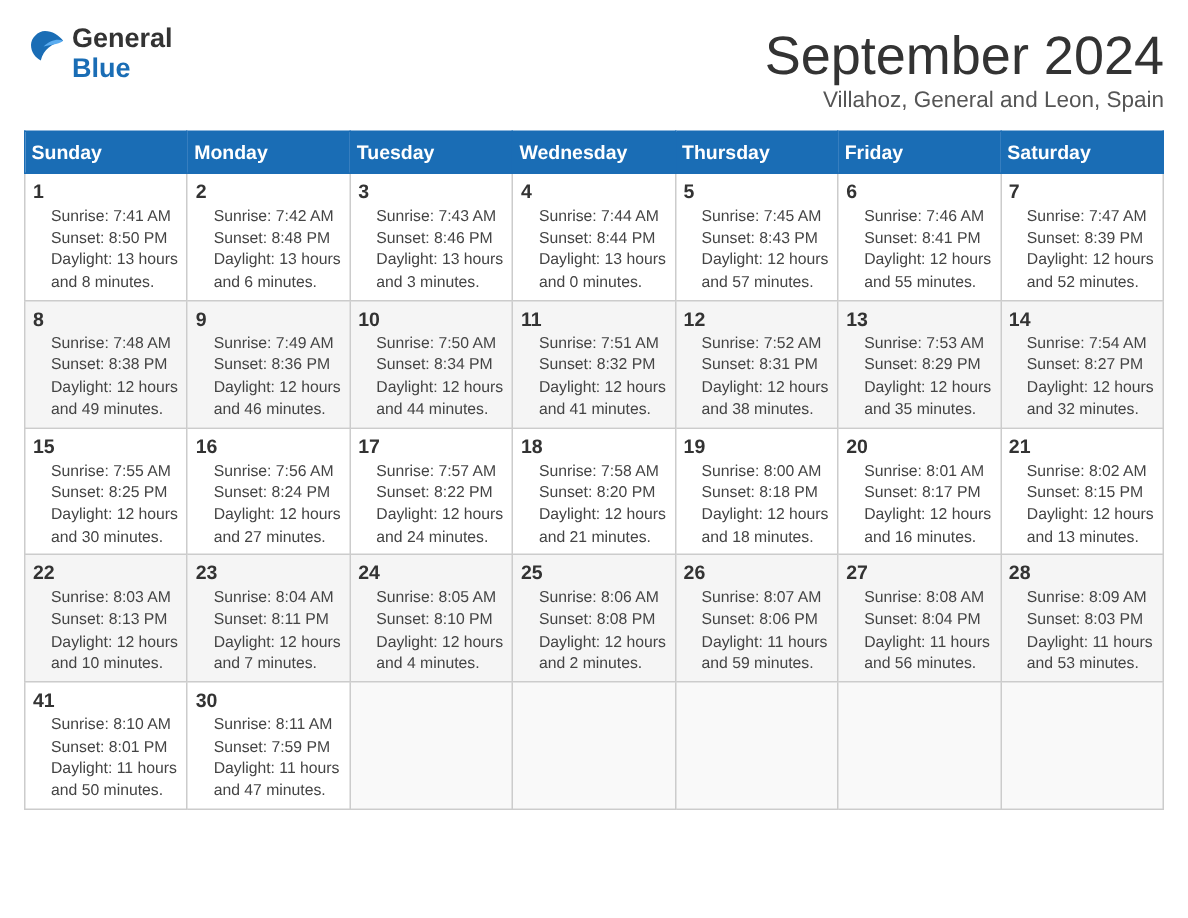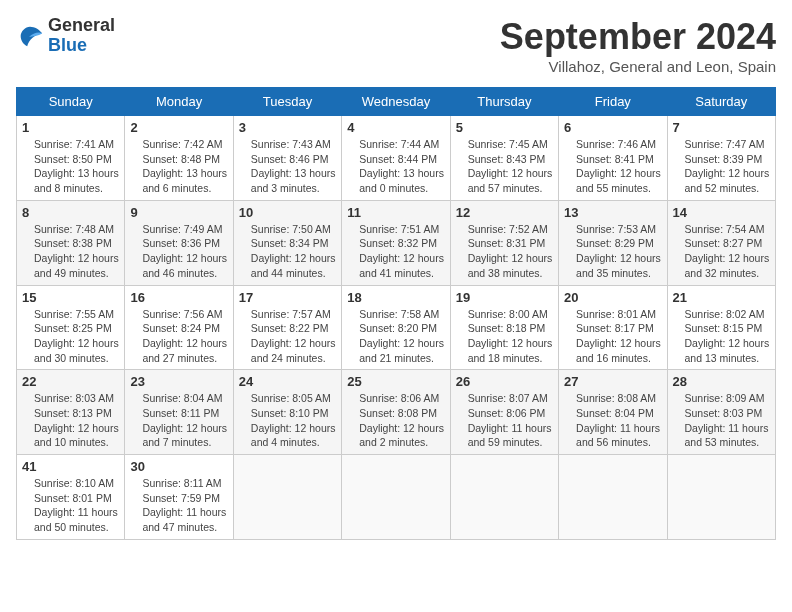--- a/index.html
+++ b/index.html
@@ -11,58 +11,58 @@
       padding: 16px;
     }
     .header {
       display: flex;
       justify-content: space-between;
       align-items: flex-start;
       margin-bottom: 12px;
     }
     .logo {
       display: flex;
-      align-items: center;
+      align-items: flex-start;
       gap: 4px;
     }
     .logo-text {
       font-size: 18px;
       font-weight: bold;
       line-height: 1.1;
     }
     .logo-general { color: #333; }
     .logo-blue { color: #1a6db5; }
     .logo-bird {
       width: 28px;
       height: 28px;
     }
     .title-block {
       text-align: right;
     }
     .month-title {
       font-size: 36px;
-      font-weight: bold;
+      font-weight: normal;
       color: #333;
     }
     .location {
       font-size: 15px;
       color: #555;
     }
     .calendar-table {
       width: 100%;
       border-collapse: collapse;
       font-size: 11px;
     }
     .calendar-table th {
       background: #1a6db5;
       color: #fff;
       padding: 6px 4px;
-      text-align: center;
+      text-align: left;
       font-size: 13px;
-      font-weight: normal;
+      font-weight: bold;
       border: 1px solid #1a6db5;
     }
     .calendar-table td {
       border: 1px solid #ccc;
       vertical-align: top;
       padding: 4px 5px;
       height: 80px;
       width: 108px;
       background: #fff;
     }

